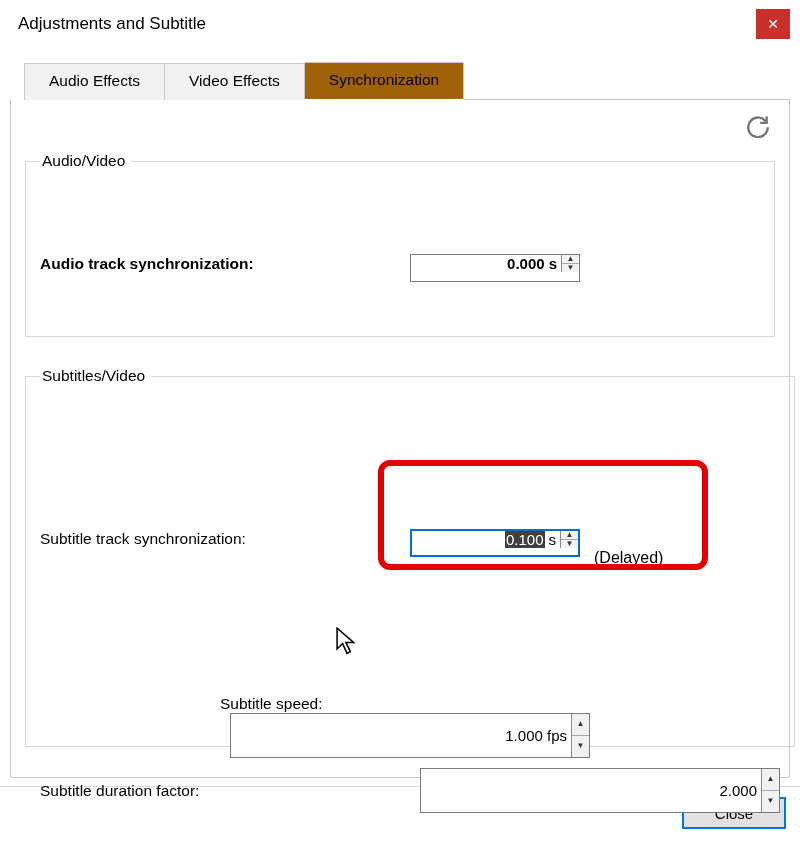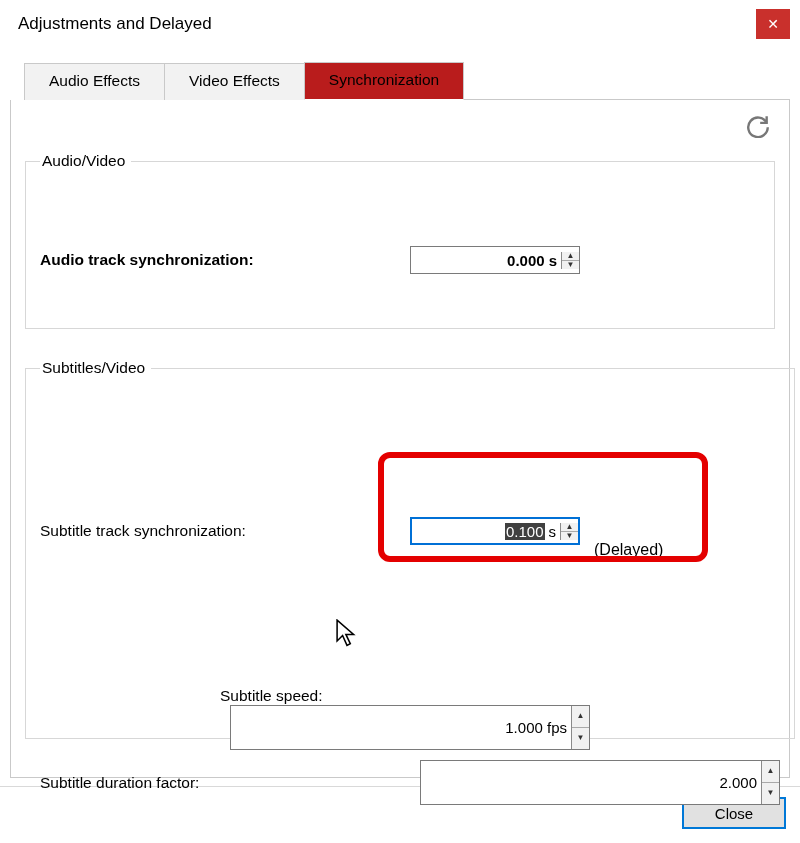--- a/index.html
+++ b/index.html
@@ -48,21 +48,21 @@
     border: 1px solid #c9c9c9;
     border-bottom: none;
     background: #f2f2f2;
     cursor: pointer;
     font-size: 15.5px;
     position: relative;
     top: 1px;
   }
   .tab + .tab { margin-left: -1px; }
   .tab.active {
-    background: #b91c1c;
+    background: #a16207;
     border-bottom: 1px solid #fff;
   }
   .panel {
     border: 1px solid #c9c9c9;
     border-top: none;
     margin: 0 10px;
     padding: 12px 14px 18px 14px;
     position: relative;
     height: 678px;
   }
@@ -98,24 +98,25 @@
   .row.subtitle-speed { margin-top: 128px; flex-direction: column; }
   .row.subtitle-dur { margin-top: 10px; }
   .lbl {
     flex: 0 0 auto;
     width: 370px;
     font-size: 15.5px;
   }
   .lbl.narrow { width: 380px; }
   .spin {
     display: flex;
-    align-items: center;
+    align-items: flex-start;
     border: 1px solid #7a7a7a;
     height: 28px;
     background: #fff;
+    margin-top: 8px;
   }
   .spin.wide { width: 170px; }
   .spin.focus { border: 2px solid #0070d6; }
   .spin .num-wrap {
     flex: 1 1 auto;
     display: flex;
     align-items: center;
     justify-content: flex-end;
     padding-right: 2px;
   }
@@ -218,21 +219,21 @@
     align-items: center;
     justify-content: center;
     cursor: pointer;
     font-size: 15px;
   }
 </style>
 </head>
 <body>
 
 <div class="titlebar">
-  <div class="titlebar-text">Adjustments and Delayed</div>
+  <div class="titlebar-text">Adjustments and Subtitle</div>
   <div class="close-x">✕</div>
 </div>
 
 <div class="tabs">
   <div class="tab">Audio Effects</div>
   <div class="tab">Video Effects</div>
   <div class="tab active">Synchronization</div>
 </div>
 
 <div class="panel">

